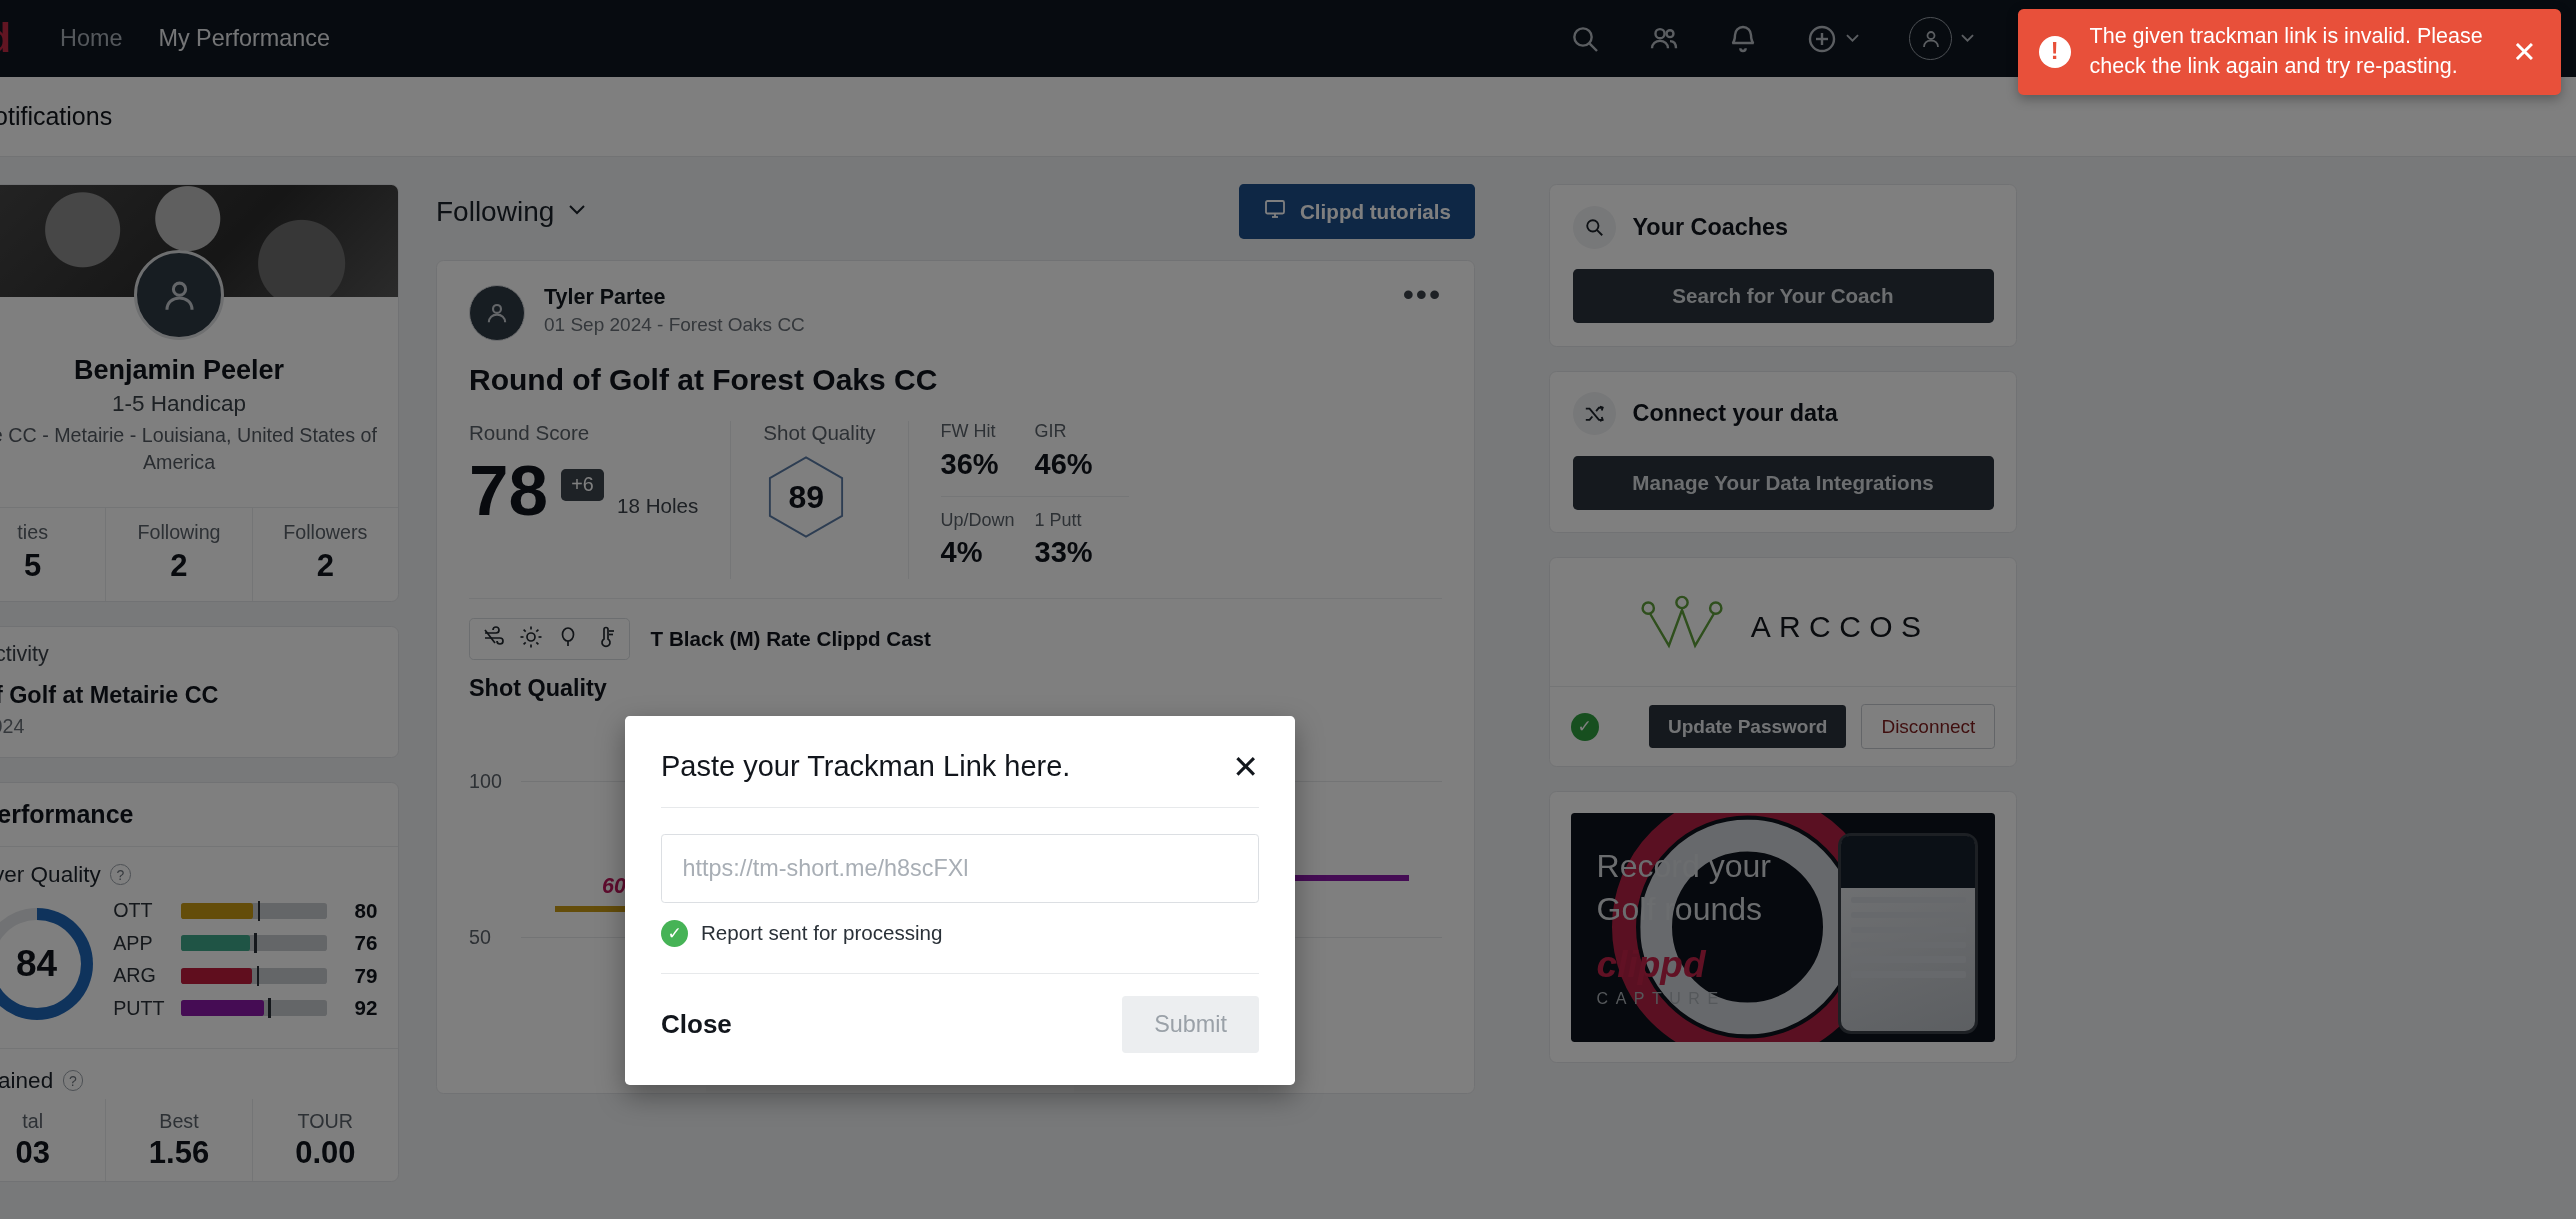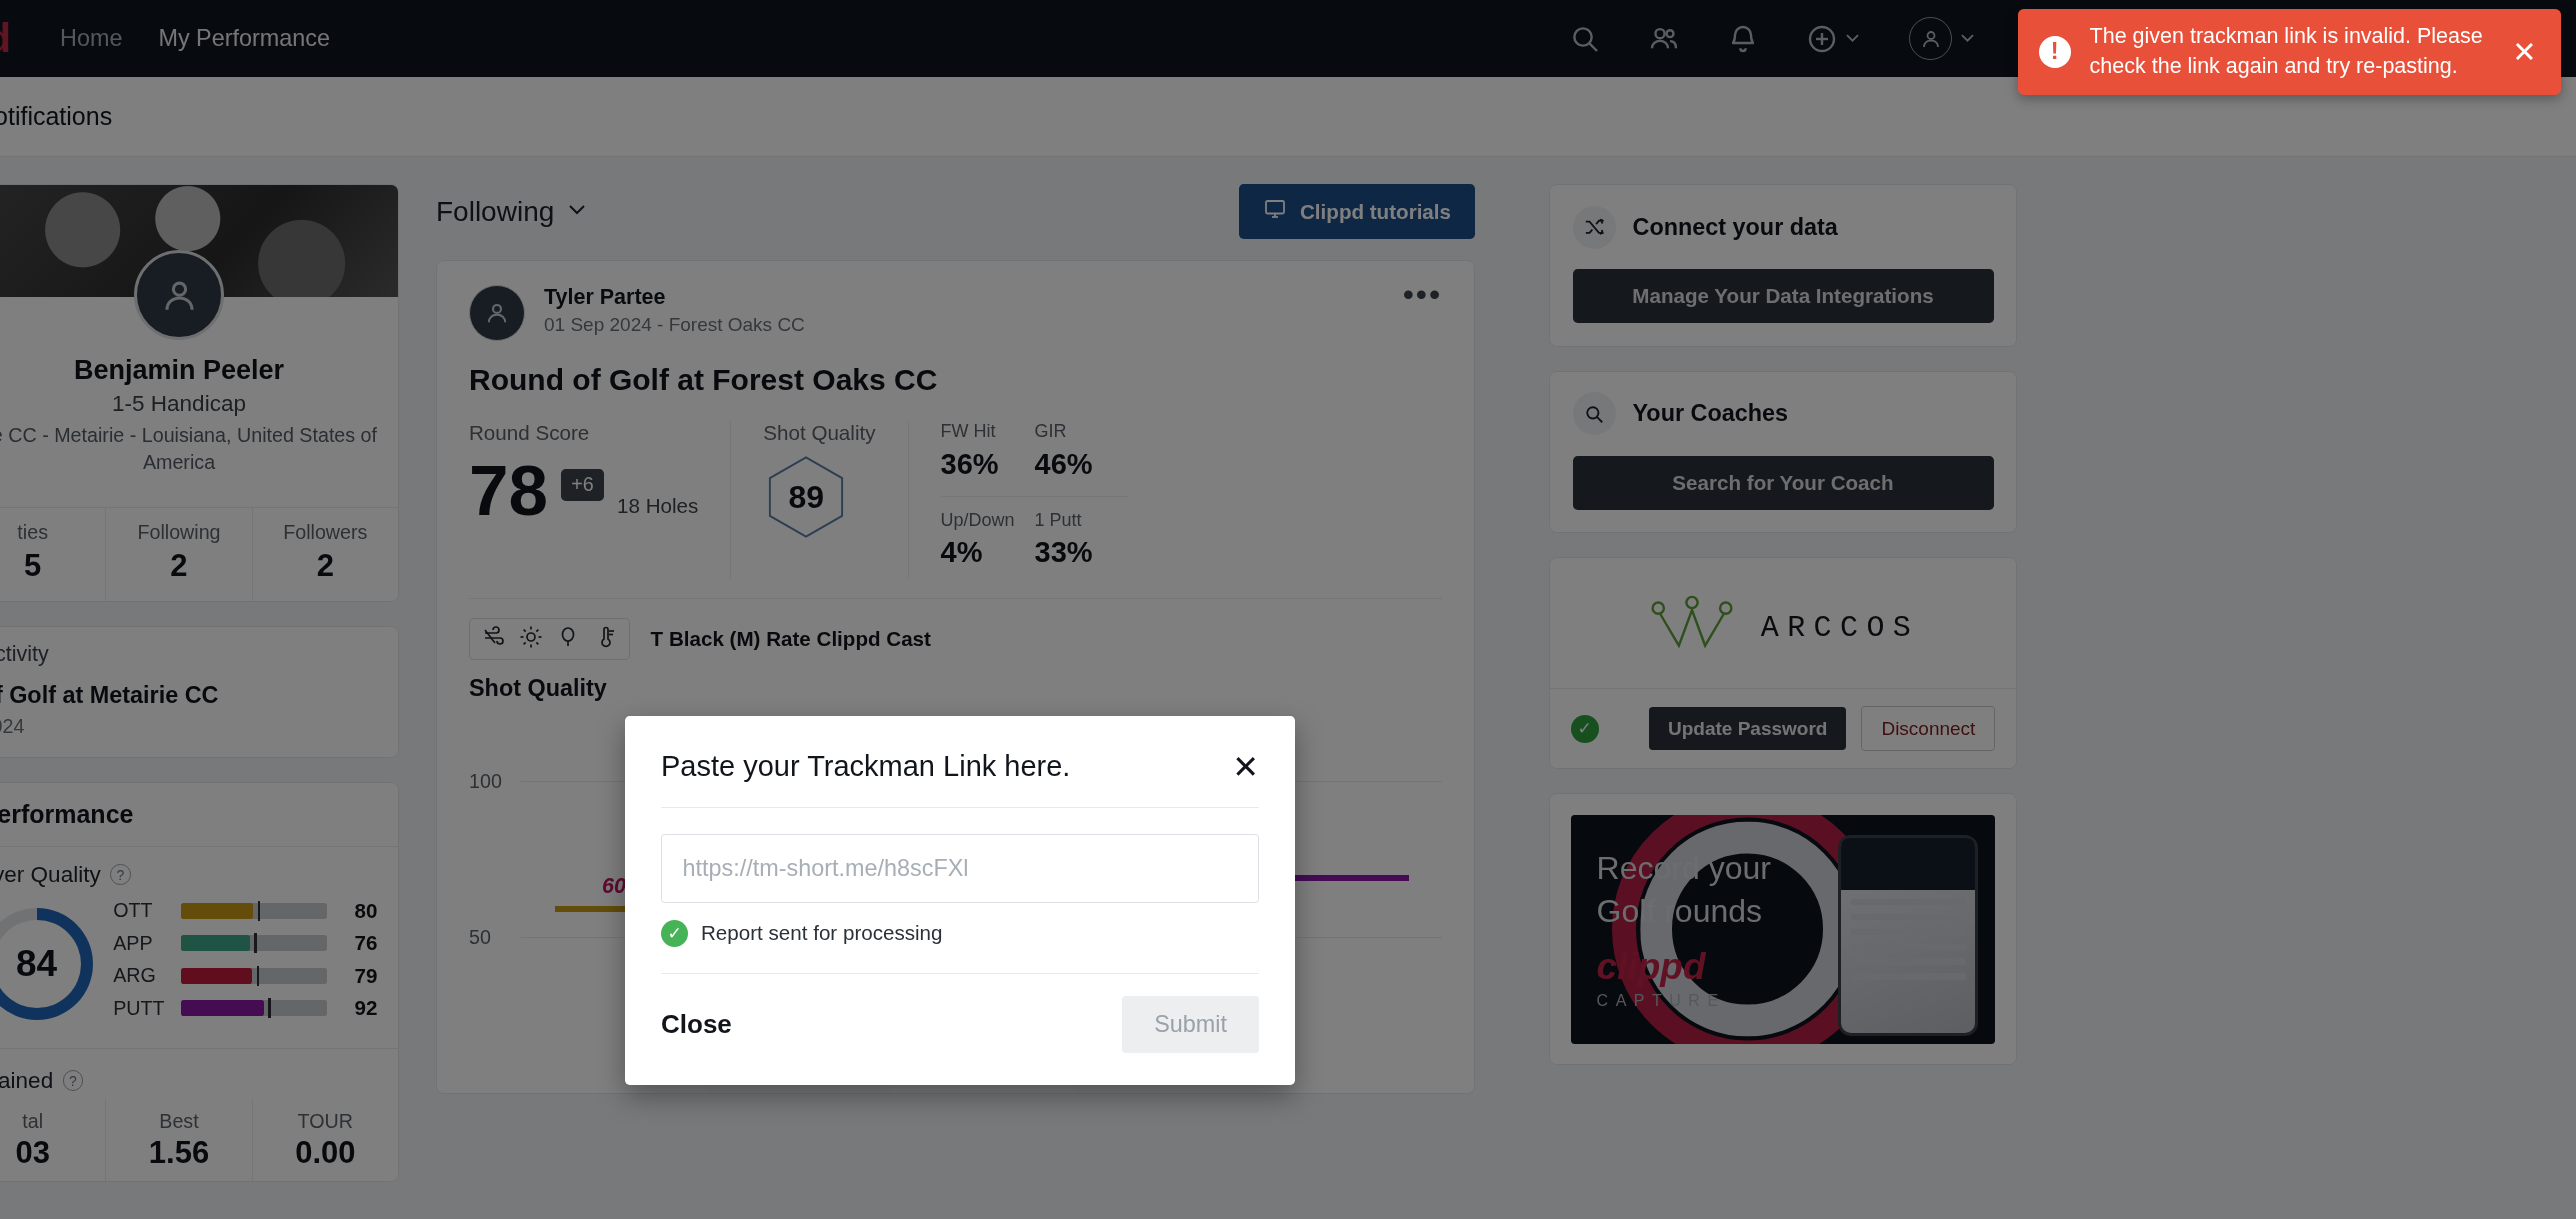--- a/index.html
+++ b/index.html
@@ -264,21 +264,21 @@
   .rc-circ {
     width: 43px; height: 43px; border-radius: 50%; background: #eef0f2;
     display: flex; align-items: center; justify-content: center; color: #1d232a;
   }
   .rc-title { font-size: 23.4px; font-weight: 700; color: #10151c; }
   .dark-btn {
     margin: 20.6px 22.5px 22.5px; background: #2b333c; color: #d9dde1;
     border-radius: 4.7px; text-align: center; padding: 15px 0;
     font-size: 20.6px; font-weight: 600;
   }
-  .arccos-body { padding: 37px 0 28px; display: flex; align-items: center; justify-content: center; gap: 24px; font-family: Liberation Mono, monospace; }
+  .arccos-body { padding: 37px 0 28px; display: flex; align-items: center; justify-content: center; gap: 24px; }
   .arccos-word { font-size: 30px; letter-spacing: 8.4px; color: #12161c; }
   .arccos-foot {
     border-top: 0.9px solid #e8eaec; padding: 17px 20.6px;
     display: flex; align-items: center; gap: 15px;
   }
   .greendot {
     width: 28px; height: 28px; border-radius: 50%; background: #2e9e3f;
     display: flex; align-items: center; justify-content: center; color: #fff; font-size: 17px;
   }
   .btn-dark-sm {
@@ -665,43 +665,43 @@
         </div>
       </div>
     </div>
 
     <div class="col-right">
 
       <div class="card">
         <div class="rc-head">
           <div class="rc-circ">
             <svg width="22.5" height="22.5" viewBox="0 0 24 24" fill="none" stroke="currentColor" stroke-width="2">
+              <circle cx="10.5" cy="10.5" r="6"></circle>
+                <line x1="15" y1="15" x2="20.5" y2="20.5"></line>
+            </svg>
+          </div>
+          <div class="rc-title">Your Coaches</div>
+        </div>
+        <div class="dark-btn">Search for Your Coach</div>
+      </div>
+
+      <div class="card">
+        <div class="rc-head">
+          <div class="rc-circ">
+            <svg width="22.5" height="22.5" viewBox="0 0 24 24" fill="none" stroke="currentColor" stroke-width="2">
               <path d="M3 6h4l10 12h4"></path>
                 <polyline points="18,19 21,18 20,15"></polyline>
               <path d="M3 18h4l3-3.6"></path>
                 <path d="M14 8.6L17 5h4"></path>
                 <polyline points="18,4 21,5 20,8"></polyline>
             </svg>
           </div>
           <div class="rc-title">Connect your data</div>
         </div>
         <div class="dark-btn">Manage Your Data Integrations</div>
-      </div>
-
-      <div class="card">
-        <div class="rc-head">
-          <div class="rc-circ">
-            <svg width="22.5" height="22.5" viewBox="0 0 24 24" fill="none" stroke="currentColor" stroke-width="2">
-              <circle cx="10.5" cy="10.5" r="6"></circle>
-                <line x1="15" y1="15" x2="20.5" y2="20.5"></line>
-            </svg>
-          </div>
-          <div class="rc-title">Your Coaches</div>
-        </div>
-        <div class="dark-btn">Search for Your Coach</div>
       </div>
 
       <div class="card">
         <div class="arccos-body">
           <span>
             <svg width="90" height="60" viewBox="0 0 96 64" fill="none" stroke="#5e9e3a" stroke-width="2.6">
               <circle cx="12" cy="14" r="6"></circle>
                 <circle cx="48" cy="8" r="6"></circle>
                 <circle cx="84" cy="14" r="6"></circle>
               <path d="M14 20 L34 54 L48 16 L62 54 L82 20"></path>

